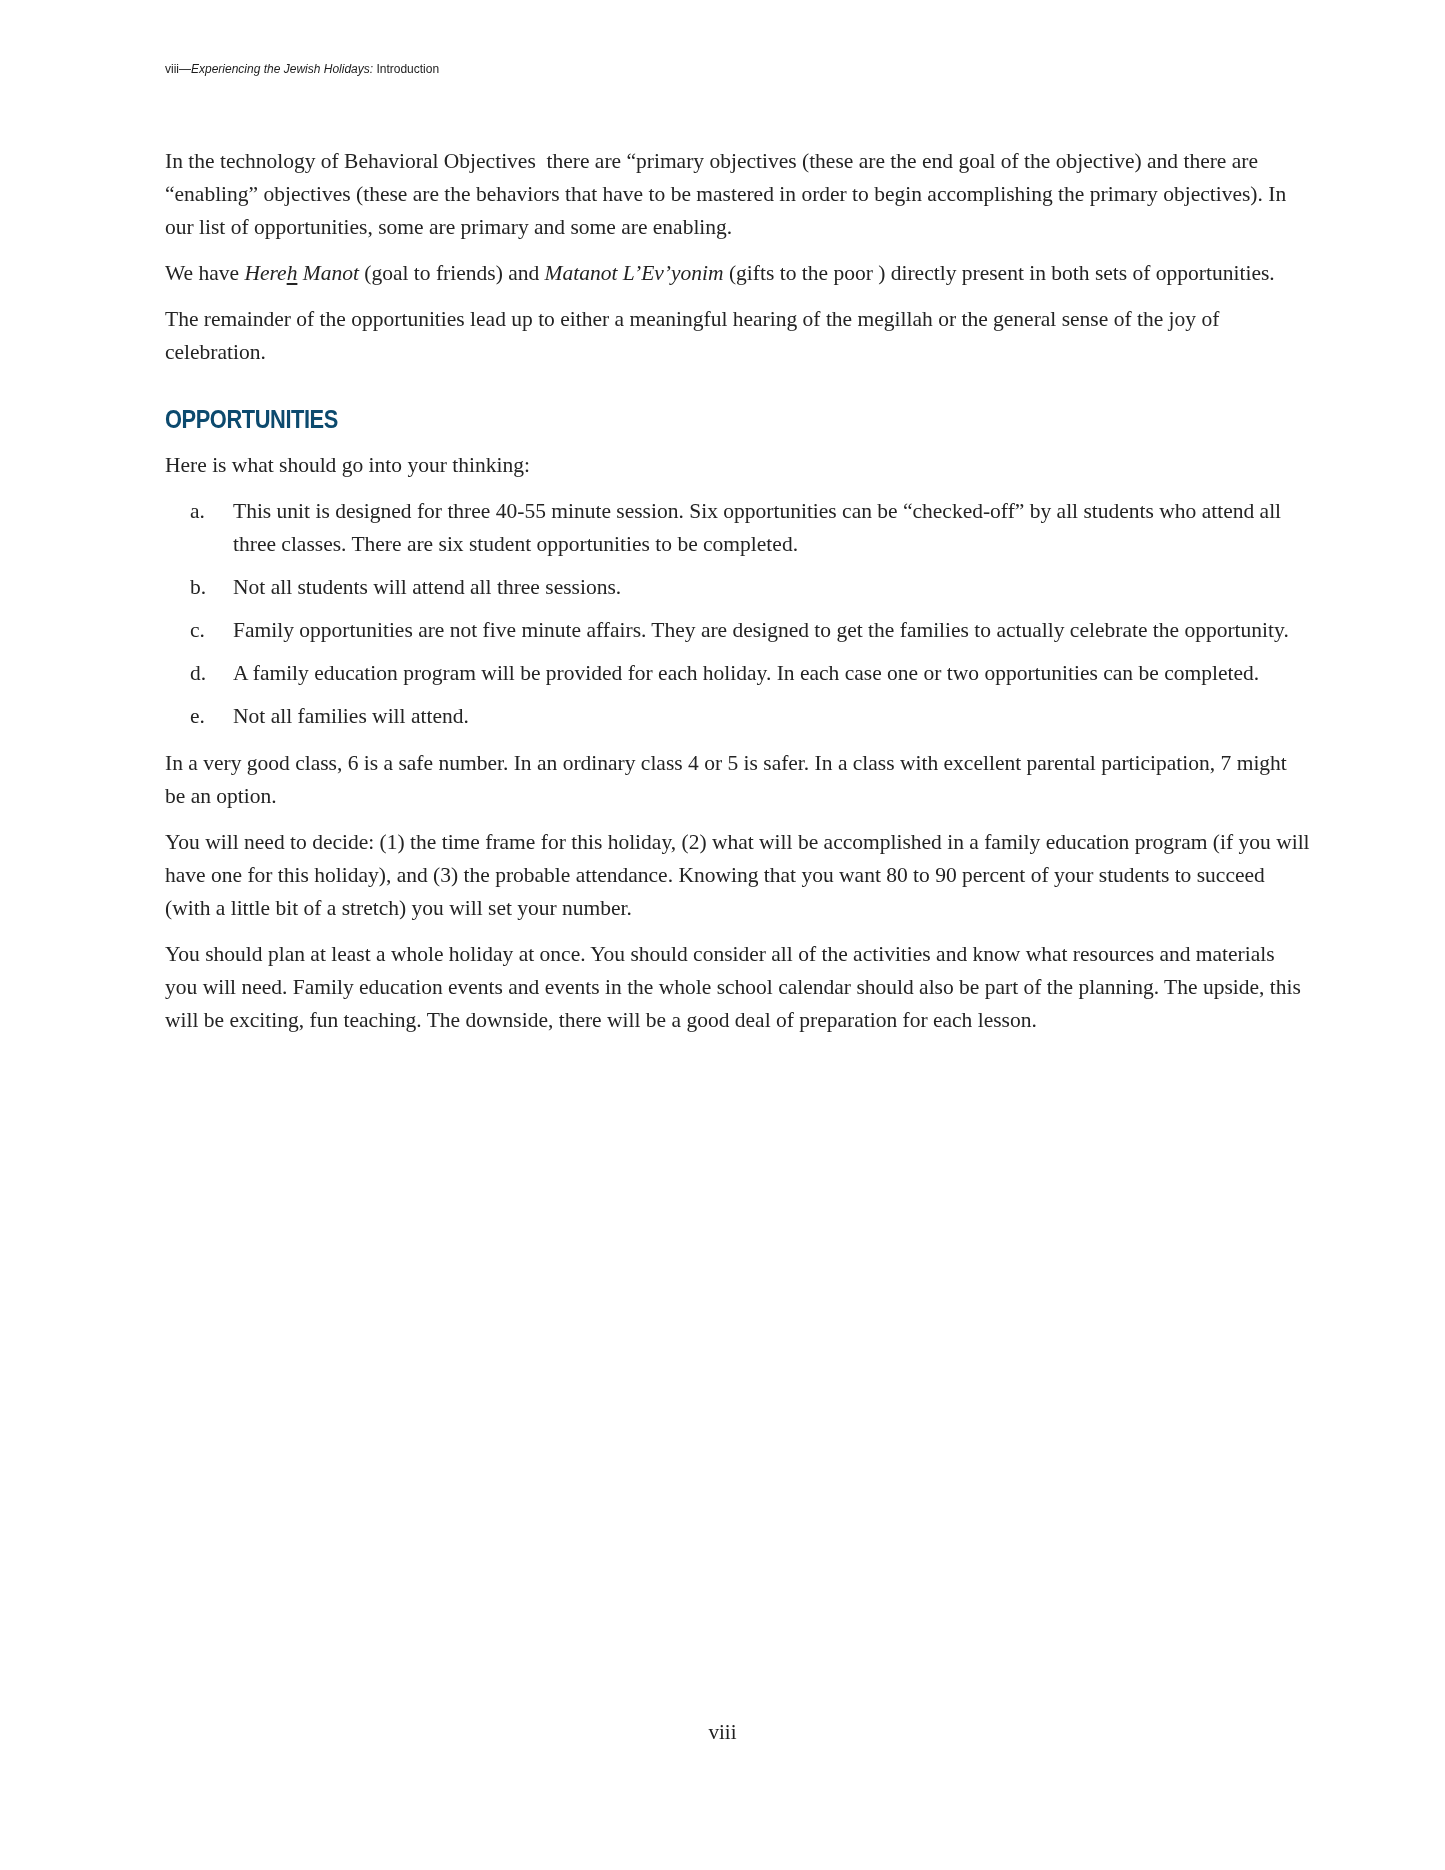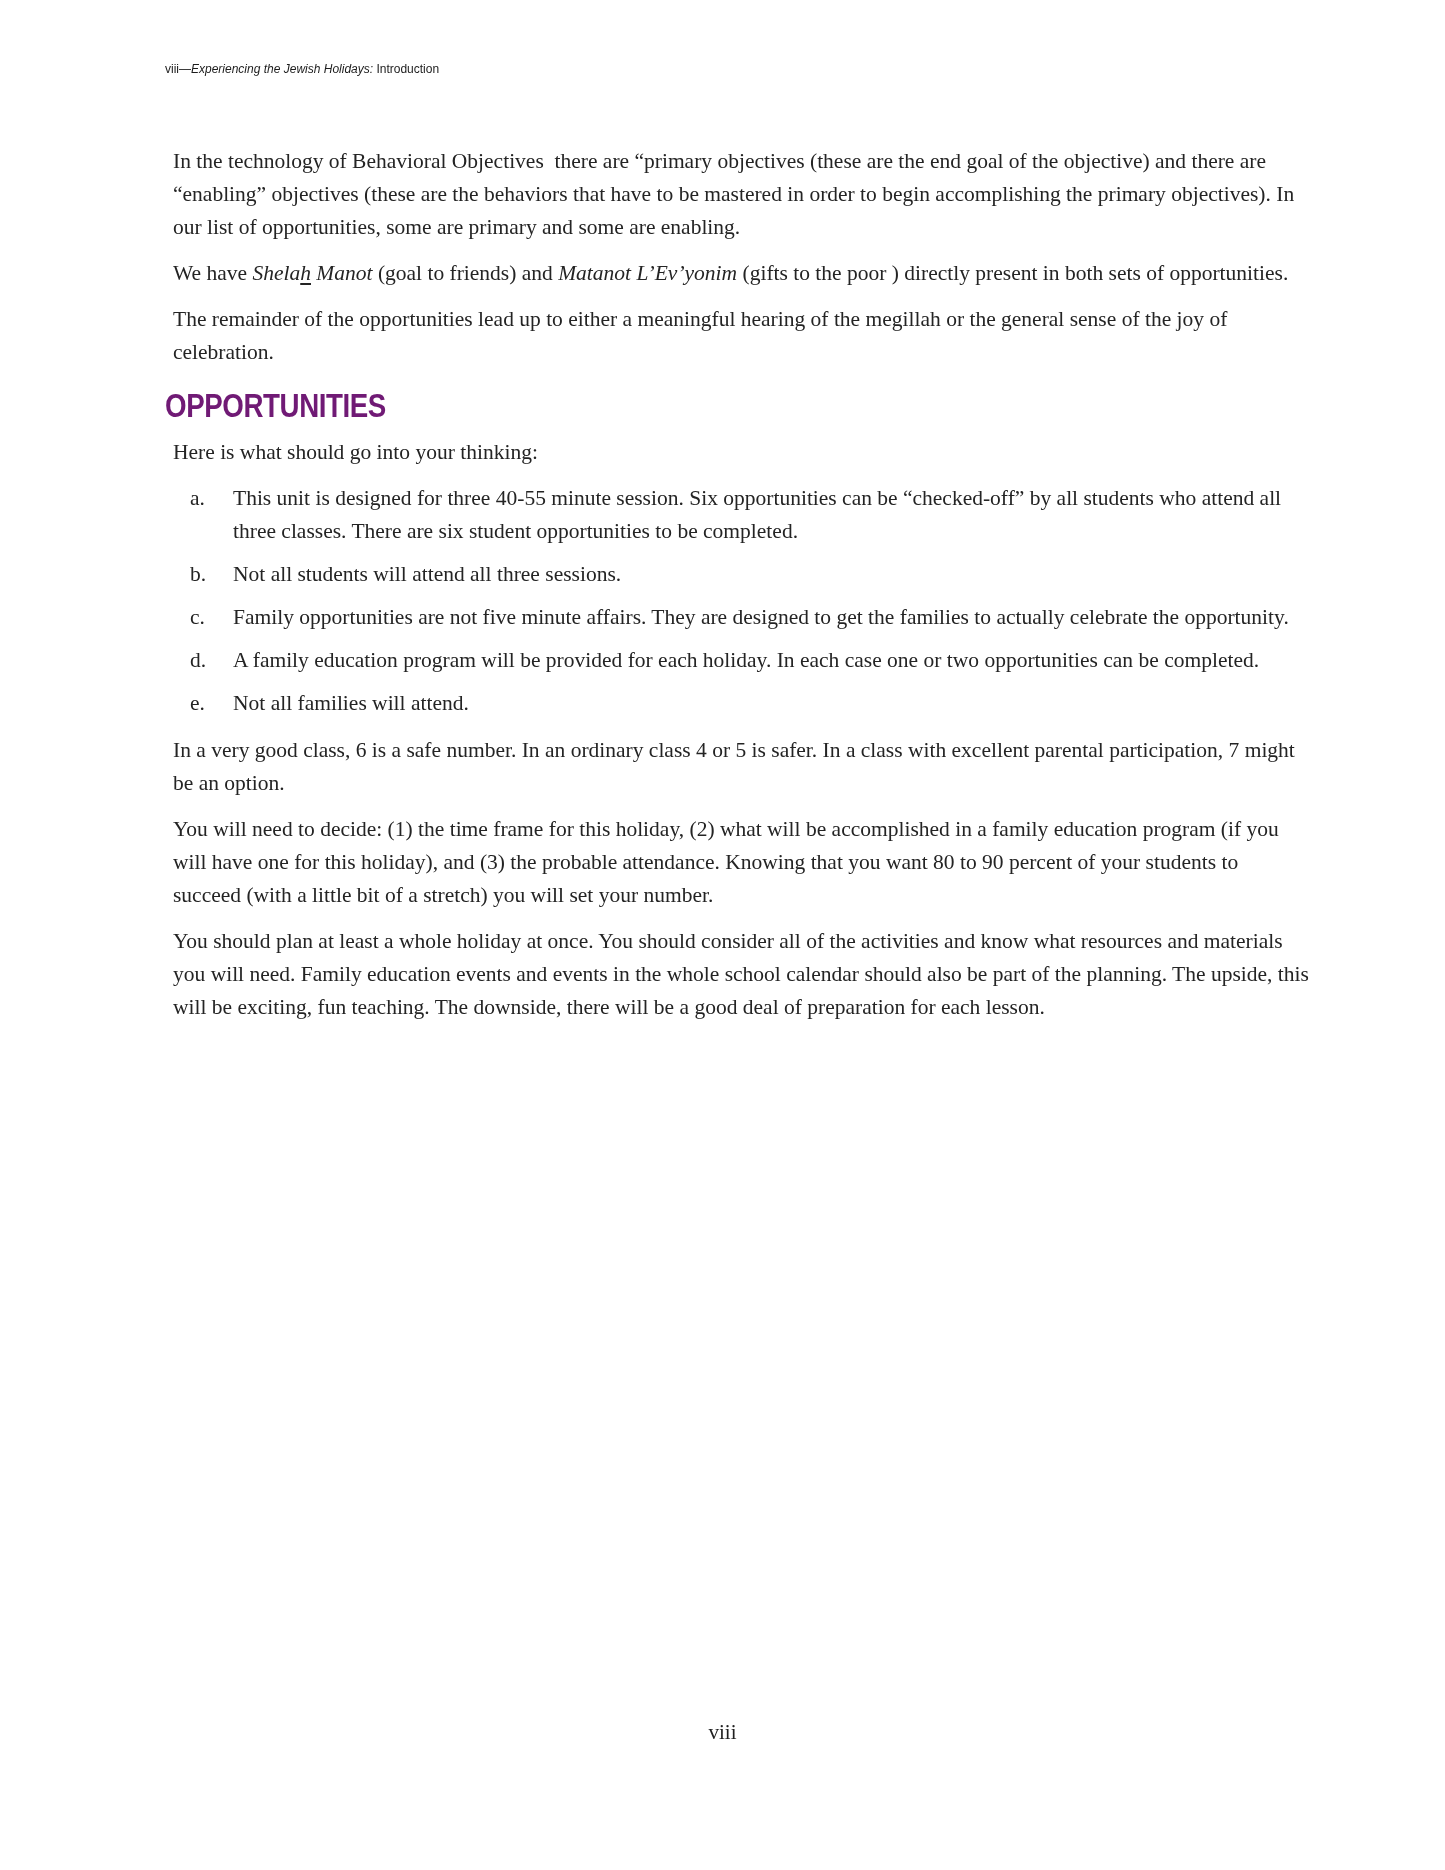--- a/index.html
+++ b/index.html
@@ -29,29 +29,29 @@
   .content {
     position: absolute;
     left: 165px;
     top: 145px;
     width: 1145px;
     font-size: 21.5px;
     line-height: 33px;
     text-align: left;
   }
   .content p {
-    margin: 0 0 13px 8px;
+    margin: 0 0 13px 0;
   }
   .content h2 {
-    margin: 22px 0 15px 0;
+    margin: 35px 0 15px 0;
     font-family: "Liberation Sans", "DejaVu Sans", sans-serif;
-    font-size: 33px;
+    font-size: 26px;
     line-height: 30px;
     font-weight: 700;
-    color: #701a75;
+    color: #0c4a6e;
   }
   .condense {
     display: inline-block;
     transform: scaleX(0.84);
     transform-origin: 0 50%;
     letter-spacing: -0.5px;
     white-space: nowrap;
   }
   ol.letter-list {
     list-style: none;
@@ -87,21 +87,21 @@
 <body>
 
 <div class="page">
 
   <div class="running-head"><span>viii—</span><span class="i">Experiencing the Jewish Holidays:</span><span> Introduction</span></div>
 
   <div class="content">
 
     <p><span>In the technology of Behavioral Objectives&nbsp; there are “primary objectives (these are the end goal of the objective) and there are “enabling” objectives (these are the behaviors that have to be mastered in order to begin accomplishing the primary objectives). In our list of opportunities, some are primary and some are enabling.</span></p>
 
-    <p><span>We have </span><span class="i">Shela</span><span class="iu">h</span><span class="i"> Manot</span><span> (goal to friends) and </span><span class="i">Matanot L’Ev’yonim</span><span> (gifts to the poor ) directly present in both sets of opportunities.</span></p>
+    <p><span>We have </span><span class="i">Here</span><span class="iu">h</span><span class="i"> Manot</span><span> (goal to friends) and </span><span class="i">Matanot L’Ev’yonim</span><span> (gifts to the poor ) directly present in both sets of opportunities.</span></p>
 
     <p><span>The remainder of the opportunities lead up to either a meaningful hearing of the megillah or the general sense of the joy of celebration.</span></p>
 
     <h2><span class="condense">OPPORTUNITIES</span></h2>
 
 
     <p><span>Here is what should go into your thinking:</span></p>
 
     <ol class="letter-list">
       <li>

